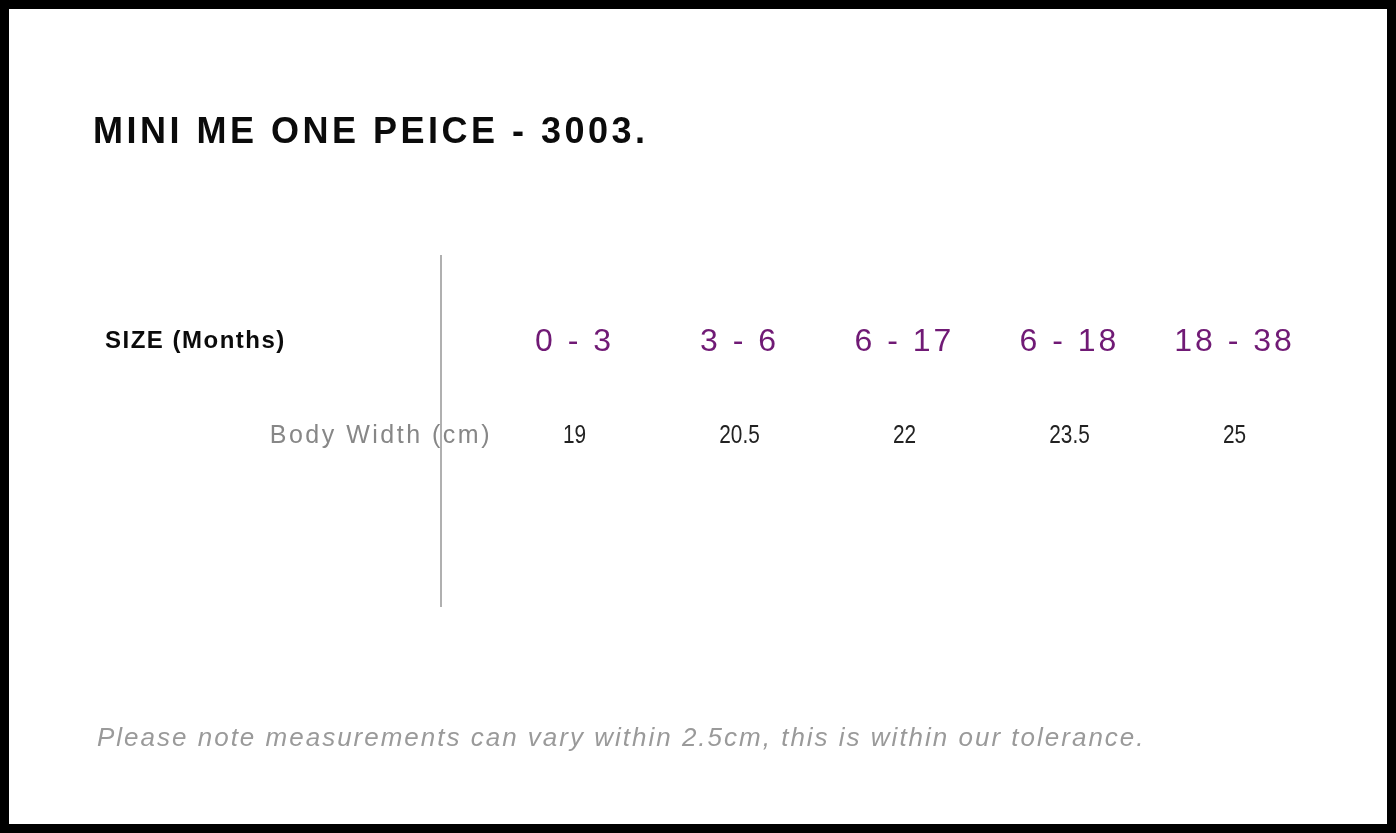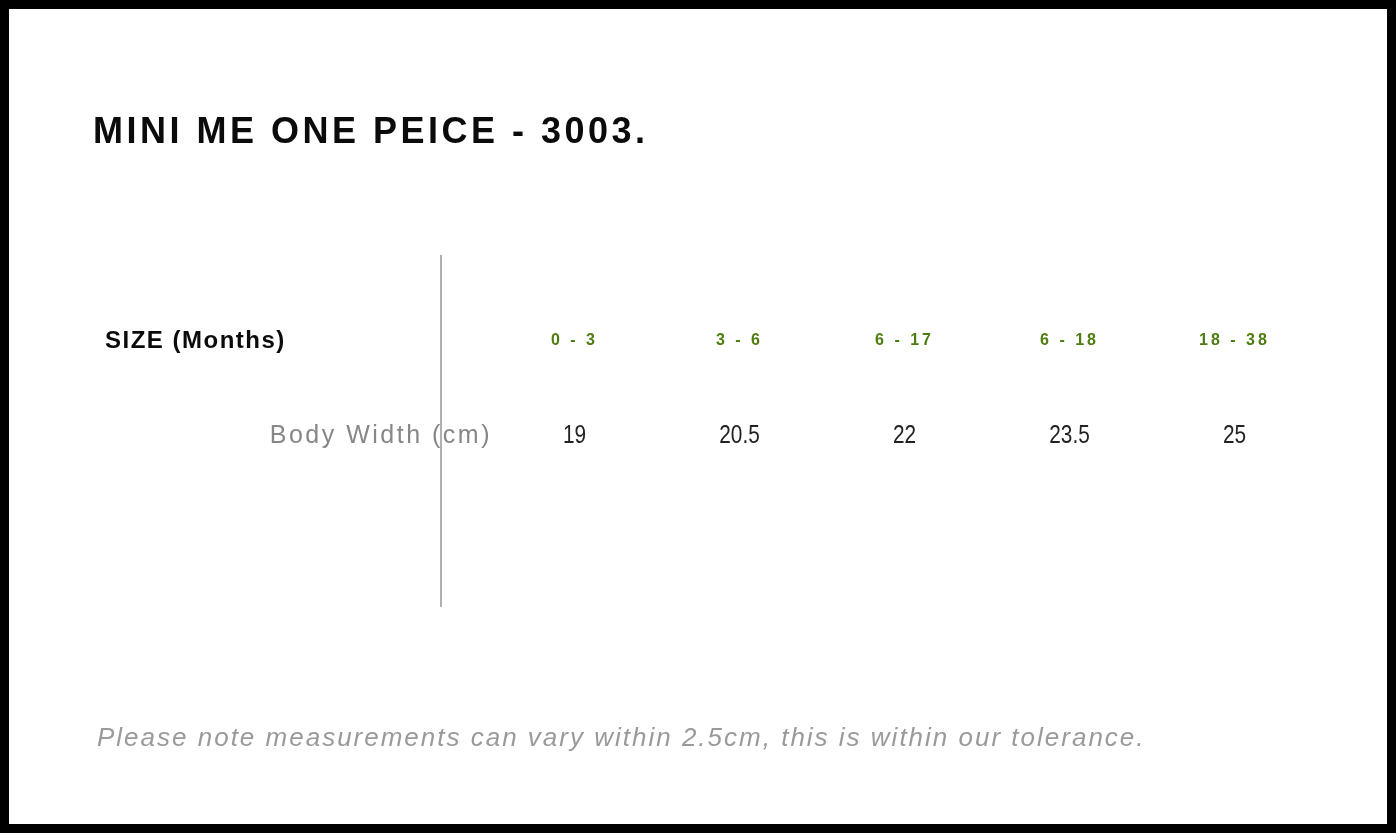--- a/index.html
+++ b/index.html
@@ -41,24 +41,24 @@
     white-space: nowrap;
   }
   .trow.head .lbl {
     text-align: left;
     font-size: 24px;
     font-weight: bold;
     letter-spacing: 1.5px;
     color: #0b0b0b;
   }
   .trow.head .col {
-    font-size: 16px;
-    font-weight: bold;
+    font-size: 32px;
+    font-weight: normal;
     letter-spacing: 3px;
-    color: #4d7c0f;
+    color: #701a75;
   }
   .trow.data .lbl {
     text-align: right;
     font-size: 25px;
     letter-spacing: 2.5px;
     color: #878787;
   }
   .trow.data .val {
     font-size: 26px;
     letter-spacing: 0;

